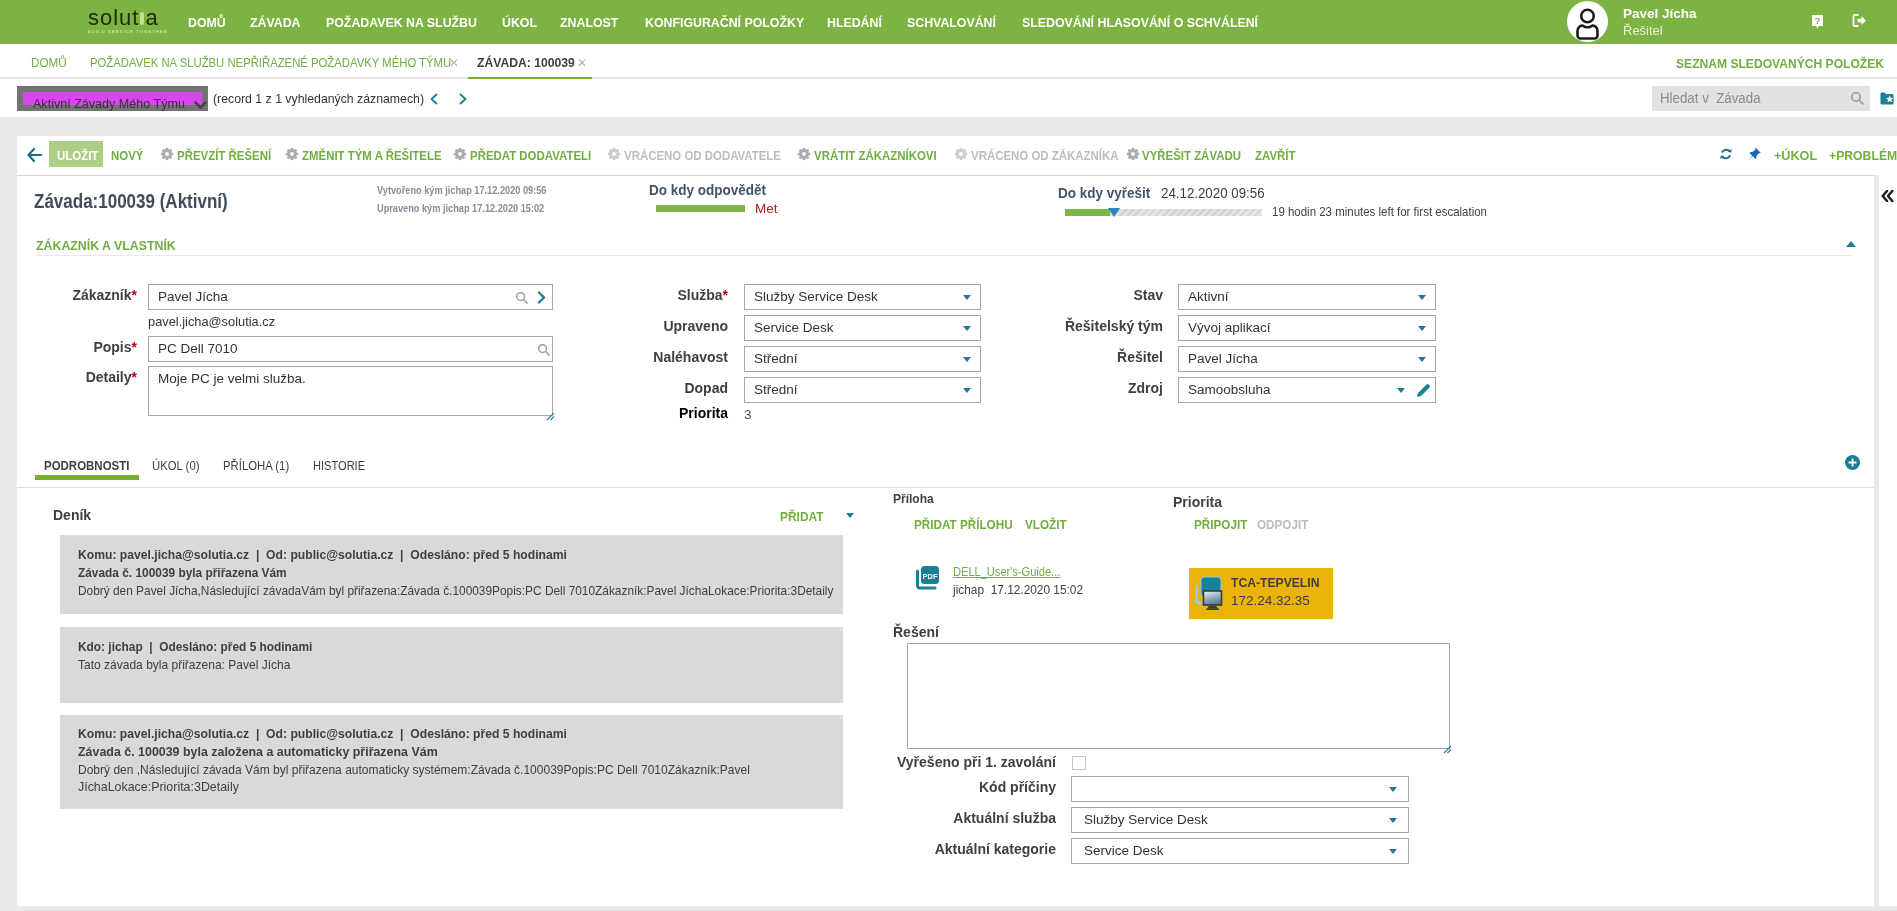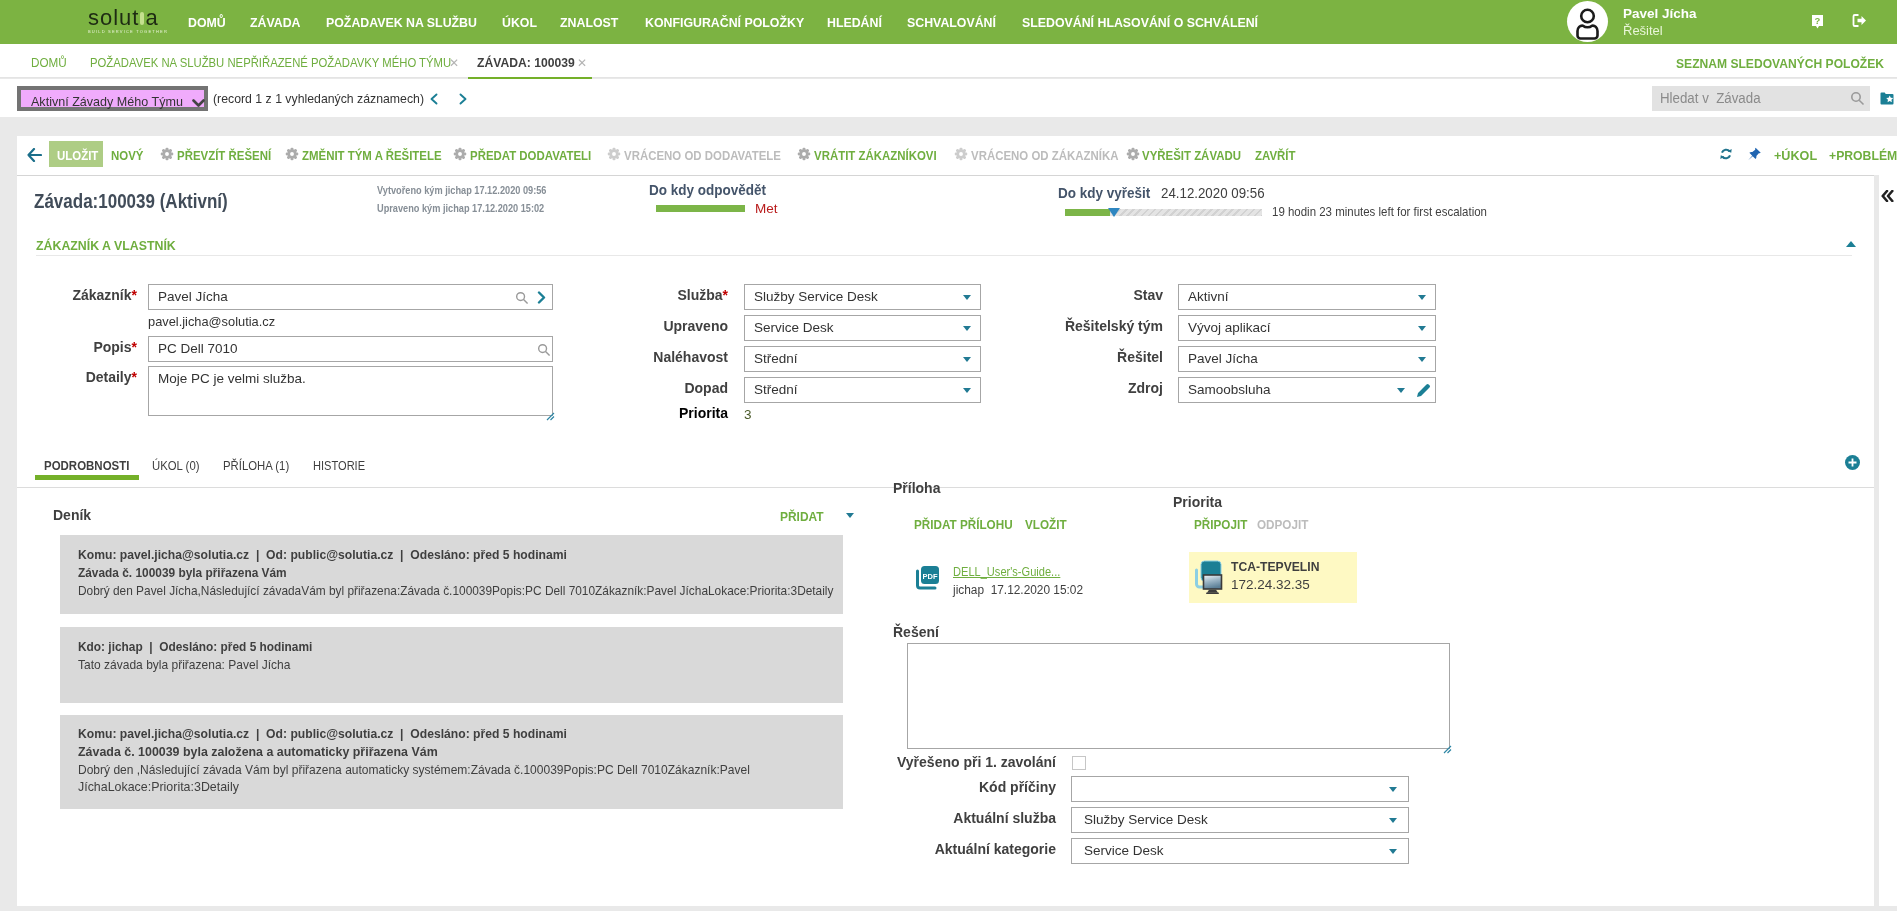--- a/index.html
+++ b/index.html
@@ -67,21 +67,21 @@
 <div class="abs" style="left:0; top:44px; width:1897px; height:34px; background:#fff; border-bottom:1px solid #e4e4e4;"></div>
 <span class="abs green sx" style="left:31px; top:55px; font-size:13px; transform:scaleX(0.9);">DOMŮ</span>
 <span class="abs green sx" style="left:90px; top:55px; font-size:13px; transform:scaleX(0.87);">POŽADAVEK NA SLUŽBU NEPŘIŘAZENÉ POŽADAVKY MÉHO TÝMU</span>
 <span class="abs" style="left:449px; top:56px; color:#b3b3b3; font-size:12px;">✕</span>
 <span class="abs bold sx" style="left:477px; top:55px; font-size:13.5px; color:#3f3f3f; transform:scaleX(0.9);">ZÁVADA: 100039</span>
 <span class="abs" style="left:577px; top:56px; color:#b3b3b3; font-size:12px;">✕</span>
 <div class="abs" style="left:468px; top:77px; width:124px; height:3px; background:#74b029;"></div>
 <span class="abs green bold sx" style="left:1676px; top:56px; font-size:13px; transform:scaleX(0.93);">SEZNAM SLEDOVANÝCH POLOŽEK</span>
 
 <div class="abs" style="left:0; top:79px; width:1897px; height:38px; background:#fff;"></div>
-<div class="abs" style="left:17px; top:86px; width:191px; height:25px; background:#f0abfc; border:4px solid #737373;">
+<div class="abs" style="left:17px; top:86px; width:191px; height:25px; background:#d946ef; border:6px solid #737373;">
   <span class="abs sx" style="left:10px; top:4px; color:#333; transform:scaleX(0.93);">Aktivní Závady Mého Týmu</span>
   <svg class="abs" style="left:171px; top:9px;" width="13" height="9" viewBox="0 0 13 9">
       <path d="M1.5 1.5 L6.5 6.5 L11.5 1.5" fill="none" stroke="#444" stroke-width="2.6" stroke-linecap="round" stroke-linejoin="round"></path>
     </svg>
 </div>
 <span class="abs sx" style="left:213px; top:91px; color:#333; transform:scaleX(0.91);">(record 1 z 1 vyhledaných záznamech)</span>
 <svg class="abs" style="left:430px; top:93px;" width="8" height="12" viewBox="0 0 8 12">
     <path d="M6.5 1.5 L1.5 6 L6.5 10.5" fill="none" stroke="#1b7f95" stroke-width="1.9" stroke-linecap="round" stroke-linejoin="round"></path>
   </svg>
 <svg class="abs" style="left:459px; top:93px;" width="8" height="12" viewBox="0 0 8 12">
@@ -363,35 +363,35 @@
   <div class="abs l1 sx" style="left:18px; top:12px; transform:scaleX(0.88);">Kdo: jichap &nbsp;|&nbsp; Odesláno: před 5 hodinami</div>
   <div class="abs sx" style="left:18px; top:30px; font-size:13.5px; transform:scaleX(0.89);">Tato závada byla přiřazena: Pavel Jícha</div>
 </div>
 <div class="card" style="left:60px; top:715px; width:783px; height:94px;">
   <div class="abs l1 sx" style="left:18px; top:11px; transform:scaleX(0.90);">Komu: pavel.jicha@solutia.cz &nbsp;|&nbsp; Od: public@solutia.cz &nbsp;|&nbsp; Odesláno: před 5 hodinami</div>
   <div class="abs l1 sx" style="left:18px; top:29px; transform:scaleX(0.92);">Závada č. 100039 byla založena a automaticky přiřazena Vám</div>
   <div class="abs sx" style="left:18px; top:47px; font-size:13.5px; transform:scaleX(0.89);">Dobrý den ,Následující závada Vám byl přiřazena automaticky systémem:Závada č.100039Popis:PC Dell 7010Zákazník:Pavel</div>
     <div class="abs sx" style="left:18px; top:64px; font-size:13.5px; transform:scaleX(0.92);">JíchaLokace:Priorita:3Detaily</div>
 </div>
 
-<span class="abs bold" style="left:893px; top:480px; font-size:14px;">Příloha</span>
+<span class="abs bold" style="left:893px; top:492px; font-size:12px;">Příloha</span>
 <span class="abs green bold sx" style="left:914px; top:517px; font-size:13px; transform:scaleX(0.9);">PŘIDAT PŘÍLOHU</span>
 <span class="abs green bold sx" style="left:1025px; top:517px; font-size:13px; transform:scaleX(0.9);">VLOŽIT</span>
 <svg class="abs" style="left:914px; top:565px;" width="26" height="28" viewBox="0 0 26 28">
     <path d="M3.5 6 V20.5 a2.5 2.5 0 0 0 2.5 2.5 H21" fill="none" stroke="#1b7f95" stroke-width="3" stroke-linecap="round"></path>
     <rect x="7" y="1" width="18" height="18" rx="3.5" fill="#1b7f95"></rect>
     <text x="16" y="13.5" font-size="7.5" font-weight="bold" fill="#fff" text-anchor="middle" font-family="Liberation Sans, sans-serif">PDF</text>
   </svg>
 <span class="abs green sx" style="left:953px; top:564px; text-decoration:underline; transform:scaleX(0.82);">DELL_User's-Guide...</span>
 <span class="abs sx" style="left:953px; top:583px; font-size:12.5px; color:#3f3f3f; transform:scaleX(0.95);">jichap&nbsp; 17.12.2020 15:02</span>
 
 <span class="abs bold" style="left:1173px; top:494px; font-size:14px;">Priorita</span>
 <span class="abs green bold sx" style="left:1194px; top:517px; font-size:13px; transform:scaleX(0.9);">PŘIPOJIT</span>
 <span class="abs bold sx" style="left:1257px; top:517px; font-size:13px; color:#bcbcbc; transform:scaleX(0.9);">ODPOJIT</span>
-<div class="abs" style="left:1189px; top:552px; width:168px; height:51px; background:#fef9c3;">
+<div class="abs" style="left:1189px; top:568px; width:144px; height:51px; background:#eab308;">
   <svg class="abs" style="left:5px; top:8px;" width="30" height="40" viewBox="0 0 30 40">
       <defs>
         <linearGradient id="scr" x1="0" y1="0" x2="0.3" y2="1">
           <stop offset="0" stop-color="#f4f8fb"></stop>
           <stop offset="0.5" stop-color="#9db6c6"></stop>
           <stop offset="1" stop-color="#5b7f96"></stop>
         </linearGradient>
       </defs>
       <path d="M2.5 10 V24 a3 3 0 0 0 3 3 H9" fill="none" stroke="#8ccfe3" stroke-width="3" stroke-linecap="round"></path>
       <rect x="7" y="1" width="20" height="20" rx="3.5" fill="#1b7f95" stroke="#8ccfe3" stroke-width="1"></rect>

